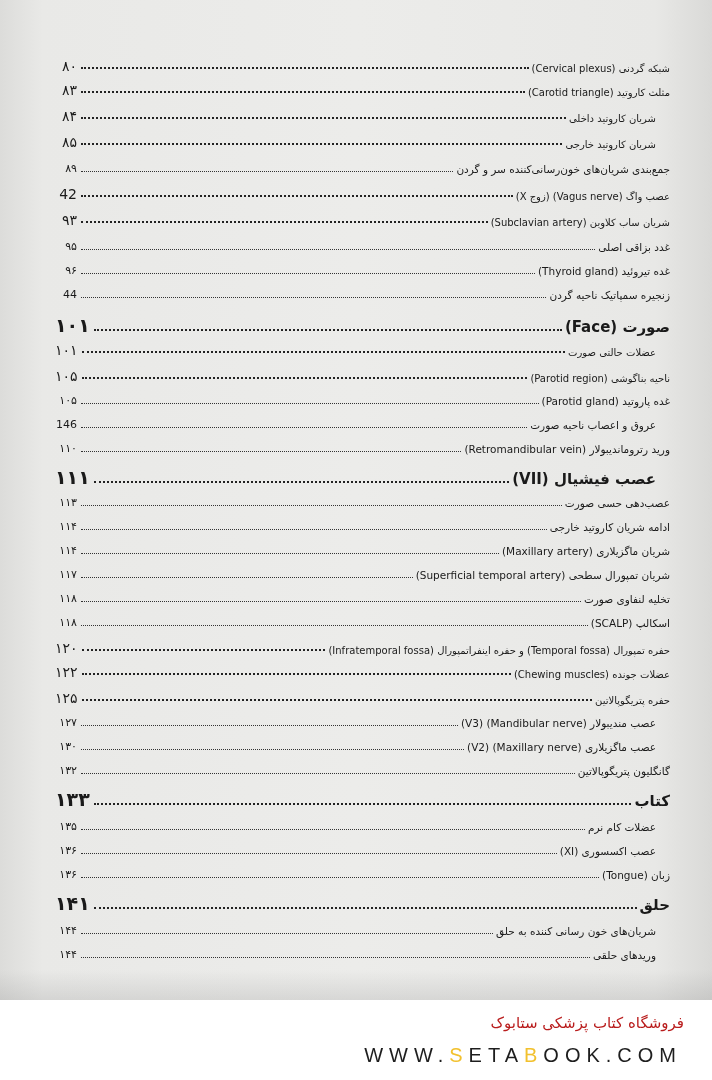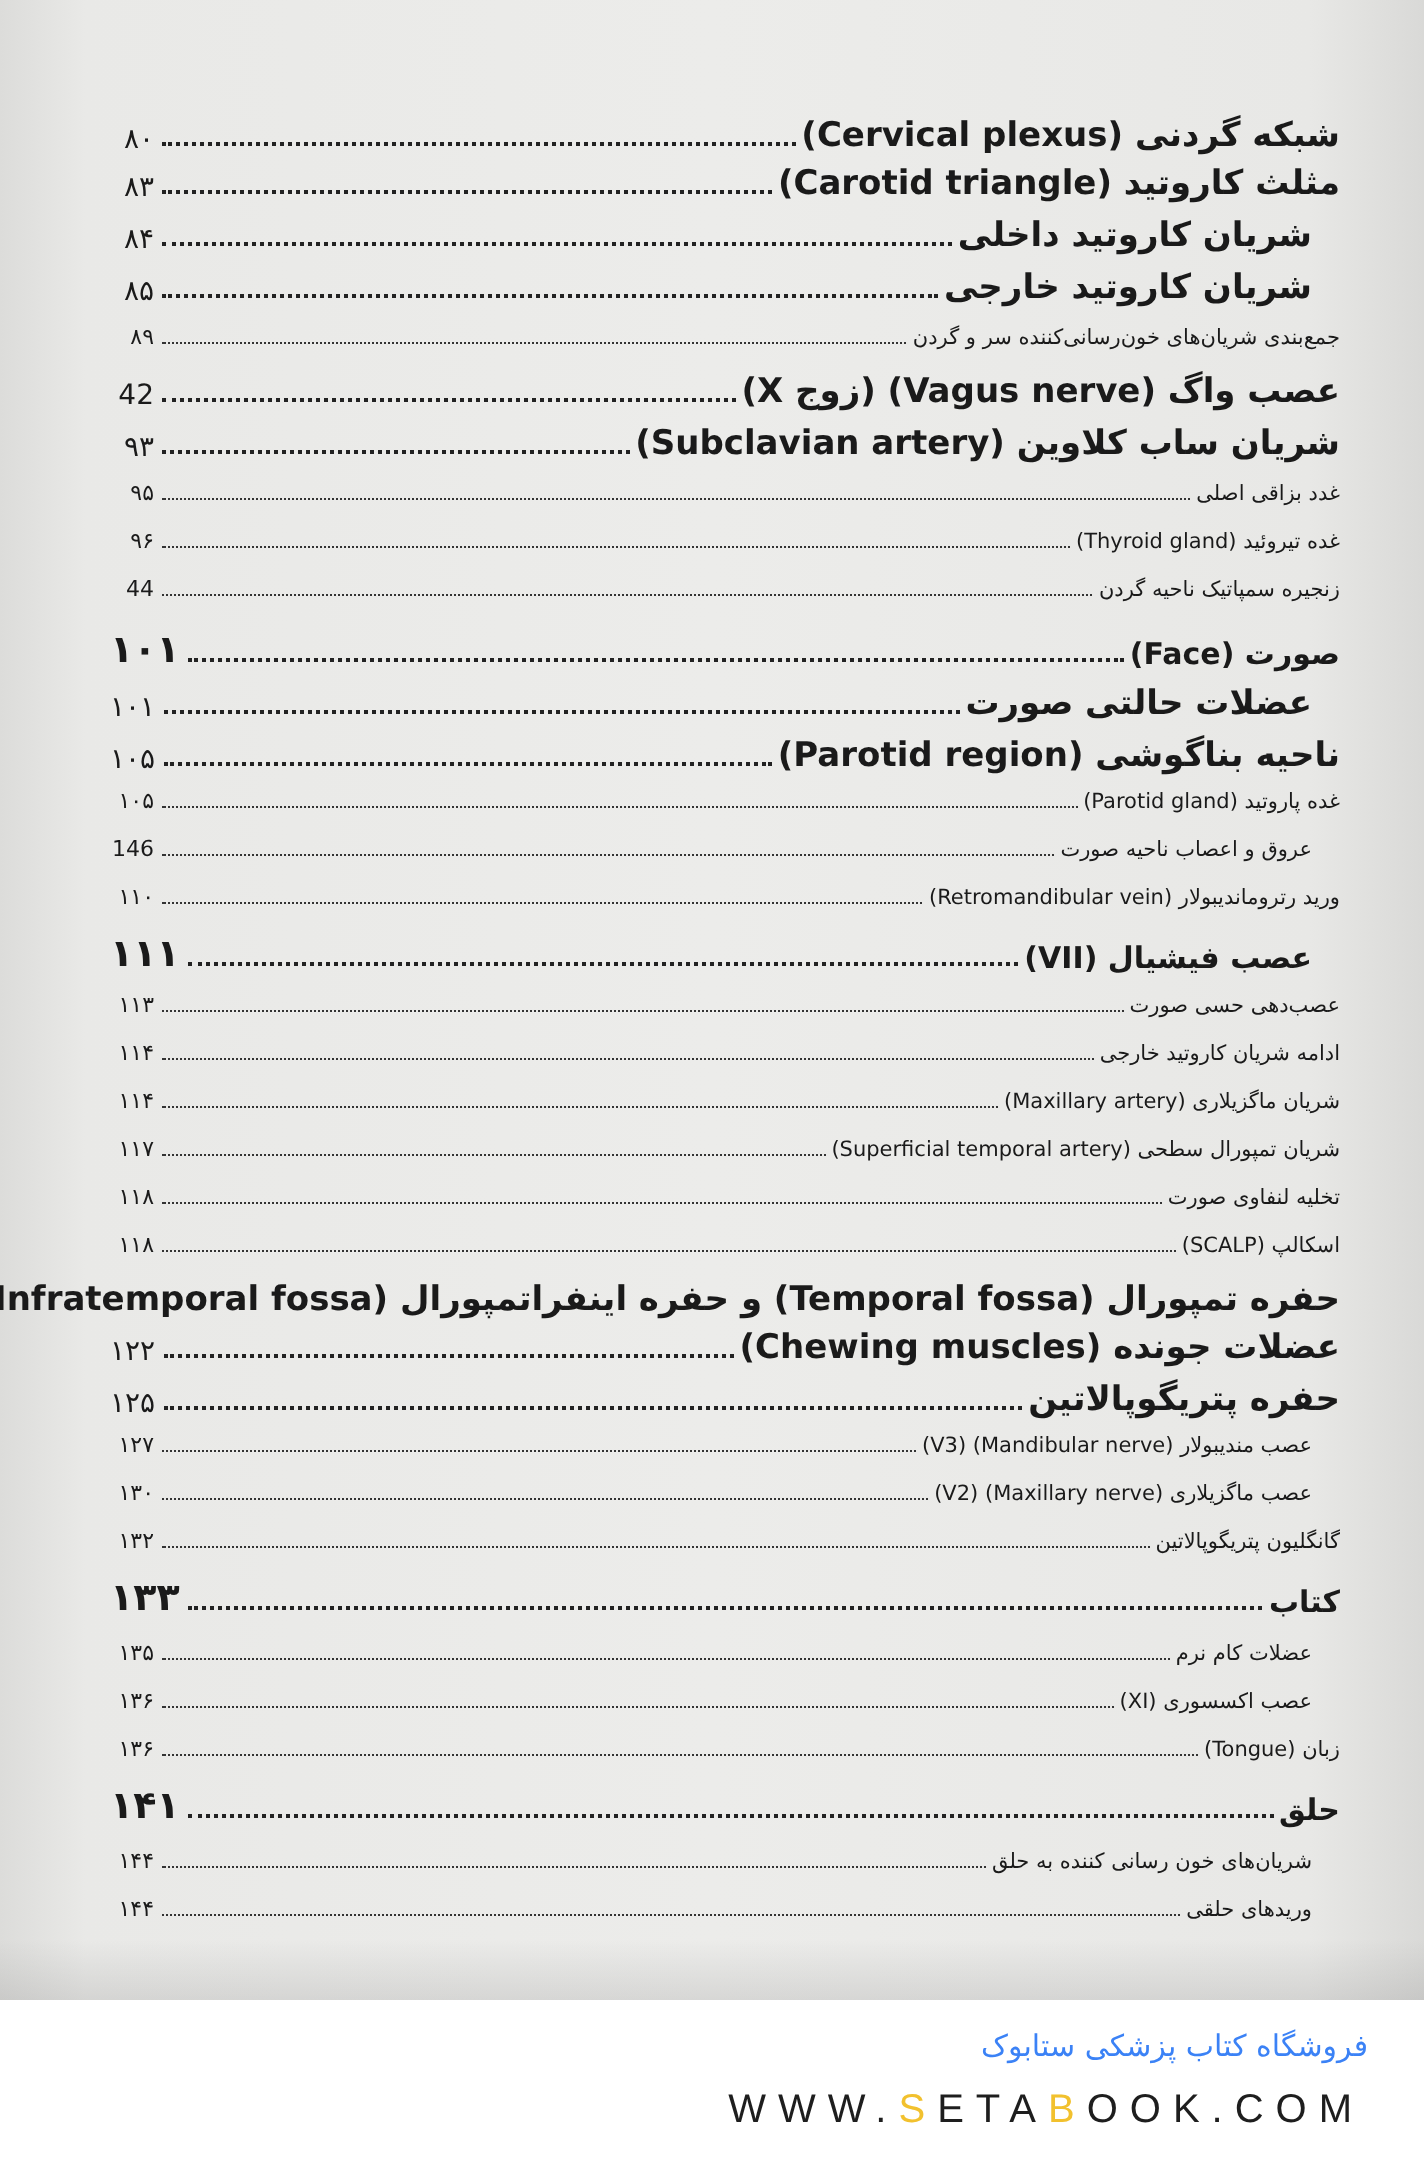--- a/index.html
+++ b/index.html
@@ -29,31 +29,31 @@
     font-family: "DejaVu Sans", sans-serif;
   }
   .row .leader {
     flex: 1; border-bottom: 2px dotted #222; margin-bottom: 5px; min-width: 20px;
   }
   .row .page-num {
     direction: rtl; white-space: nowrap; padding-right: 4px; text-align: right; min-width: 22px; margin-left: 15px;
   }
   .row.lvl-h1 .title { font-size: 15px; font-weight: bold; }
   .row.lvl-h1 .page-num { font-size: 19px; font-weight: bold; }
-  .row.lvl-h2 .title { font-size: 17px; font-weight: bold; }
+  .row.lvl-h2 .title { font-size: 10px; font-weight: normal; }
   .row.lvl-h2 .page-num { font-size: 14px; }
   .row.lvl-h3 .title { font-size: 10.5px; }
   .row.lvl-h3 .page-num { font-size: 11px; }
   .row.lvl-h3 .leader { border-bottom: 1.5px dotted #333; margin-bottom: 3px; }
   .row.indent .title { margin-right: 14px; }
 
   .footer { position: absolute; left: 0; top: 1000px; width: 712px; height: 80px; background: #ffffff; }
   .store-name {
     position: absolute; right: 28px; top: 14px; direction: rtl;
-    font-size: 15px; color: #3b82f6; font-family: "DejaVu Sans", sans-serif;
+    font-size: 15px; color: #b91c1c; font-family: "DejaVu Sans", sans-serif;
   }
   .store-url {
     position: absolute; right: 30px; top: 44px;
     font-size: 20px; letter-spacing: 6px; color: #1e1e1e;
     font-family: "Liberation Sans", sans-serif;
   }
   .store-url .accent { color: #f2c12e; }
   .logo-wrap { position: absolute; left: 30px; top: 12px; width: 250px; height: 60px; }
   .logo-chev { position: absolute; left: 170px; top: 4px; }
   .logo-sep { position: absolute; left: 152px; top: 8px; width: 1px; height: 46px; background: #c8c8c8; }

